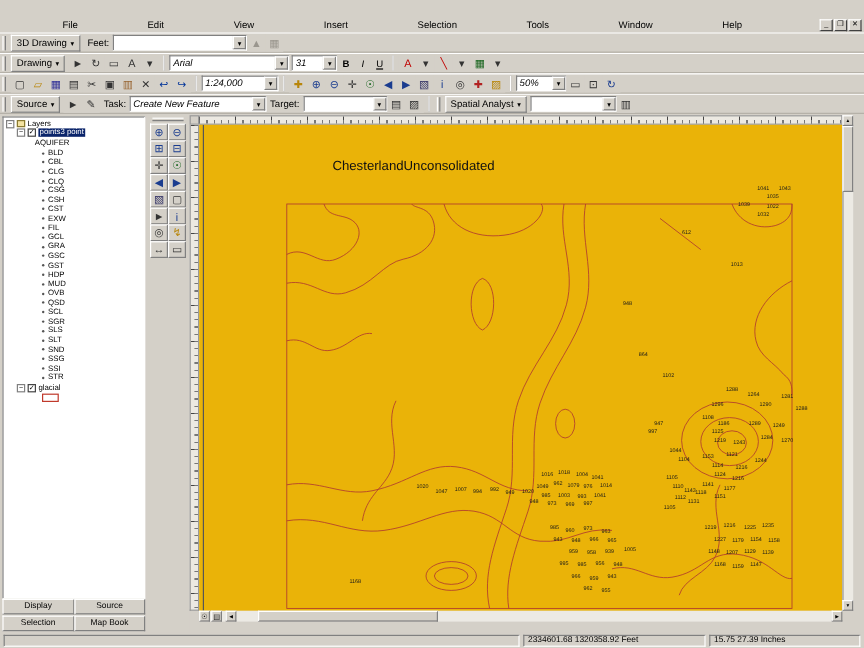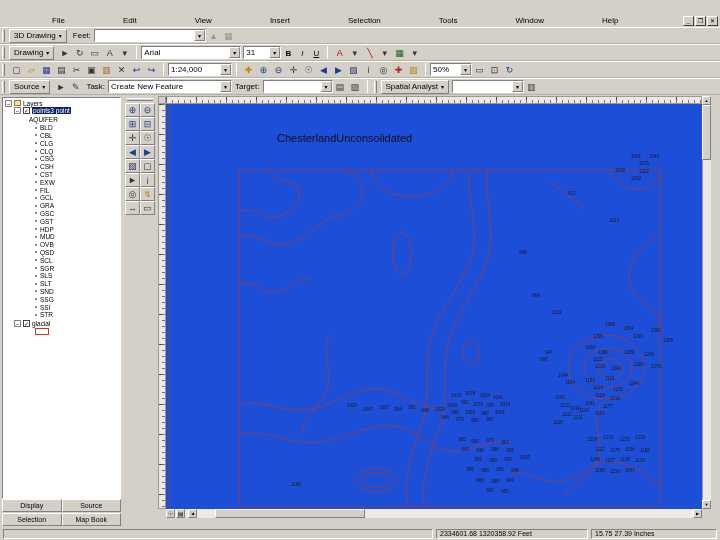--- a/index.html
+++ b/index.html
@@ -19,21 +19,21 @@
 .mdibtns{margin-left:auto;display:flex;padding-right:2px;}
 
 .tbrow{position:absolute;left:0;width:720px;height:17px;display:flex;align-items:center;box-shadow:inset 0 1px 0 #ffffff, inset 0 -1px 0 #b5b1a8;}
 .grip{width:3px;height:12px;margin:0 4px 0 2px;border-left:1px solid #fff;border-right:1px solid #808080;flex:none;}
 .menubtn{display:flex;align-items:center;height:14px;padding:0 4px;border:1px solid;border-color:#fff #808080 #808080 #fff;margin-right:3px;background:#d4d0c8;white-space:nowrap;}
 .arr{margin-left:3px;}
 .arr::after{content:"▾";font-size:6px;}
 .tbtn{width:15px;height:14px;display:flex;align-items:center;justify-content:center;font-size:9px;margin:0;background:#d4d0c8;border:1px solid #d4d0c8;flex:none;overflow:hidden;}
 .tblabel{padding:0 3px;white-space:nowrap;}
 .combo{display:flex;align-items:center;height:13px;background:#fff;border:1px solid;border-color:#808080 #fff #fff #808080;flex:none;}
-.combo .val{flex:1;padding:16px 2px;white-space:nowrap;overflow:hidden;}
+.combo .val{flex:1;padding:16px 2px;white-space:nowrap;overflow:hidden;font-style:italic;}
 .combo .dd{width:11px;height:11px;background:#d4d0c8;border:1px solid;border-color:#fff #808080 #808080 #fff;display:flex;align-items:center;justify-content:center;flex:none;}
 .combo .dd::after{content:"▾";font-size:6px;}
 .sep{width:1px;height:13px;background:#808080;border-right:1px solid #fff;margin:0 4px;flex:none;}
 .fmt{width:14px;height:14px;text-align:center;line-height:13px;border:1px solid #d4d0c8;}
 .fmt.b{font-weight:bold;}
 .fmt.i{font-style:italic;}
 .fmt.u{text-decoration:underline;}
 
 .toc{position:absolute;left:1px;top:96px;width:121px;height:431px;background:#d4d0c8;}
 .toc-tree{position:absolute;left:1px;top:1px;right:1px;bottom:28px;background:#fff;border:1px solid;border-color:#808080 #fff #fff #808080;overflow:hidden;font-size:6.5px;}
@@ -53,21 +53,21 @@
 .dock{position:absolute;left:122px;top:95px;width:36px;height:432px;background:#d4d0c8;}
 .vtools{position:absolute;left:2px;top:2px;width:32px;}
 .tgrip{height:3px;border-top:1px solid #fff;border-bottom:1px solid #808080;margin:1px 3px 2px 3px;}
 .vgrid{display:grid;grid-template-columns:15px 15px;justify-content:center;}
 .vbtn{width:15px;height:14px;display:flex;align-items:center;justify-content:center;font-size:9px;background:#d4d0c8;border:1px solid;border-color:#fff #808080 #808080 #fff;overflow:hidden;}
 
 .maparea{position:absolute;left:158px;top:96px;width:553px;height:431px;background:#d4d0c8;}
 .ruler-corner{position:absolute;left:0;top:0;width:8px;height:8px;background:#d4d0c8;border:1px solid #999;}
 .hruler{position:absolute;left:8px;top:0;right:9px;height:8px;border:1px solid #999;border-left:none;background:repeating-linear-gradient(90deg,#777 0 1px,transparent 1px 6px) bottom/100% 3px no-repeat,repeating-linear-gradient(90deg,#444 0 1px,transparent 1px 30px) bottom/100% 6px no-repeat,#ece9e2;}
 .vruler{position:absolute;left:0;top:8px;width:8px;bottom:18px;border:1px solid #999;border-top:none;background:repeating-linear-gradient(180deg,#777 0 1px,transparent 1px 6px) right/3px 100% no-repeat,repeating-linear-gradient(180deg,#444 0 1px,transparent 1px 30px) right/6px 100% no-repeat,#ece9e2;}
-.mapview{position:absolute;left:8px;top:8px;right:9px;bottom:18px;background:#1d4ed8;overflow:hidden;}
+.mapview{position:absolute;left:8px;top:8px;right:9px;bottom:18px;background:#eab308;overflow:hidden;}
 .pageedge{position:absolute;left:3px;top:0;bottom:0;width:1px;background:#555;}
 .mapsvg{position:absolute;left:4px;top:0;width:532px;height:405px;}
 .contours path,.contours rect,.contours ellipse{stroke:var(--contour,#b03a2e);fill:none;stroke-width:0.7;}
 .mapsvg .maptitle{font-size:11px;fill:#111;font-family:"Liberation Sans",sans-serif;}
 #map-labels text{font-size:4.5px;fill:#1a1a1a;font-family:"Liberation Sans",sans-serif;text-anchor:middle;}
 
 .vscroll{position:absolute;right:0;top:0;width:9px;bottom:18px;background:#eceae4;border-left:1px solid #999;}
 .sbtn{position:absolute;width:9px;height:9px;background:#d4d0c8;border:1px solid;border-color:#fff #808080 #808080 #fff;font-size:5px;display:flex;align-items:center;justify-content:center;}
 .sa-up::after{content:"▲";font-size:4px;}
 .sa-down::after{content:"▼";font-size:4px;}
@@ -212,21 +212,21 @@
     <span class="grip"></span>
     <span class="menubtn">
         <span>Source</span>
         <span class="arr"></span>
       </span>
     <span style="display:flex">
         <span class="tbtn" style="color: rgb(51, 51, 51);">►</span>
         <span class="tbtn" style="color: rgb(51, 51, 51);">✎</span>
       </span>
     <span class="tblabel">Task:</span>
-    <span class="combo" style="width:124px">
+    <span class="combo" style="width:114px">
         <span class="val">Create New Feature</span>
         <span class="dd"></span>
       </span>
     <span class="tblabel">Target:</span>
     <span class="combo" style="width:70px">
         <span class="val"></span>
         <span class="dd"></span>
       </span>
     <span style="display:flex">
         <span class="tbtn" style="color: rgb(51, 51, 51);">▤</span>

